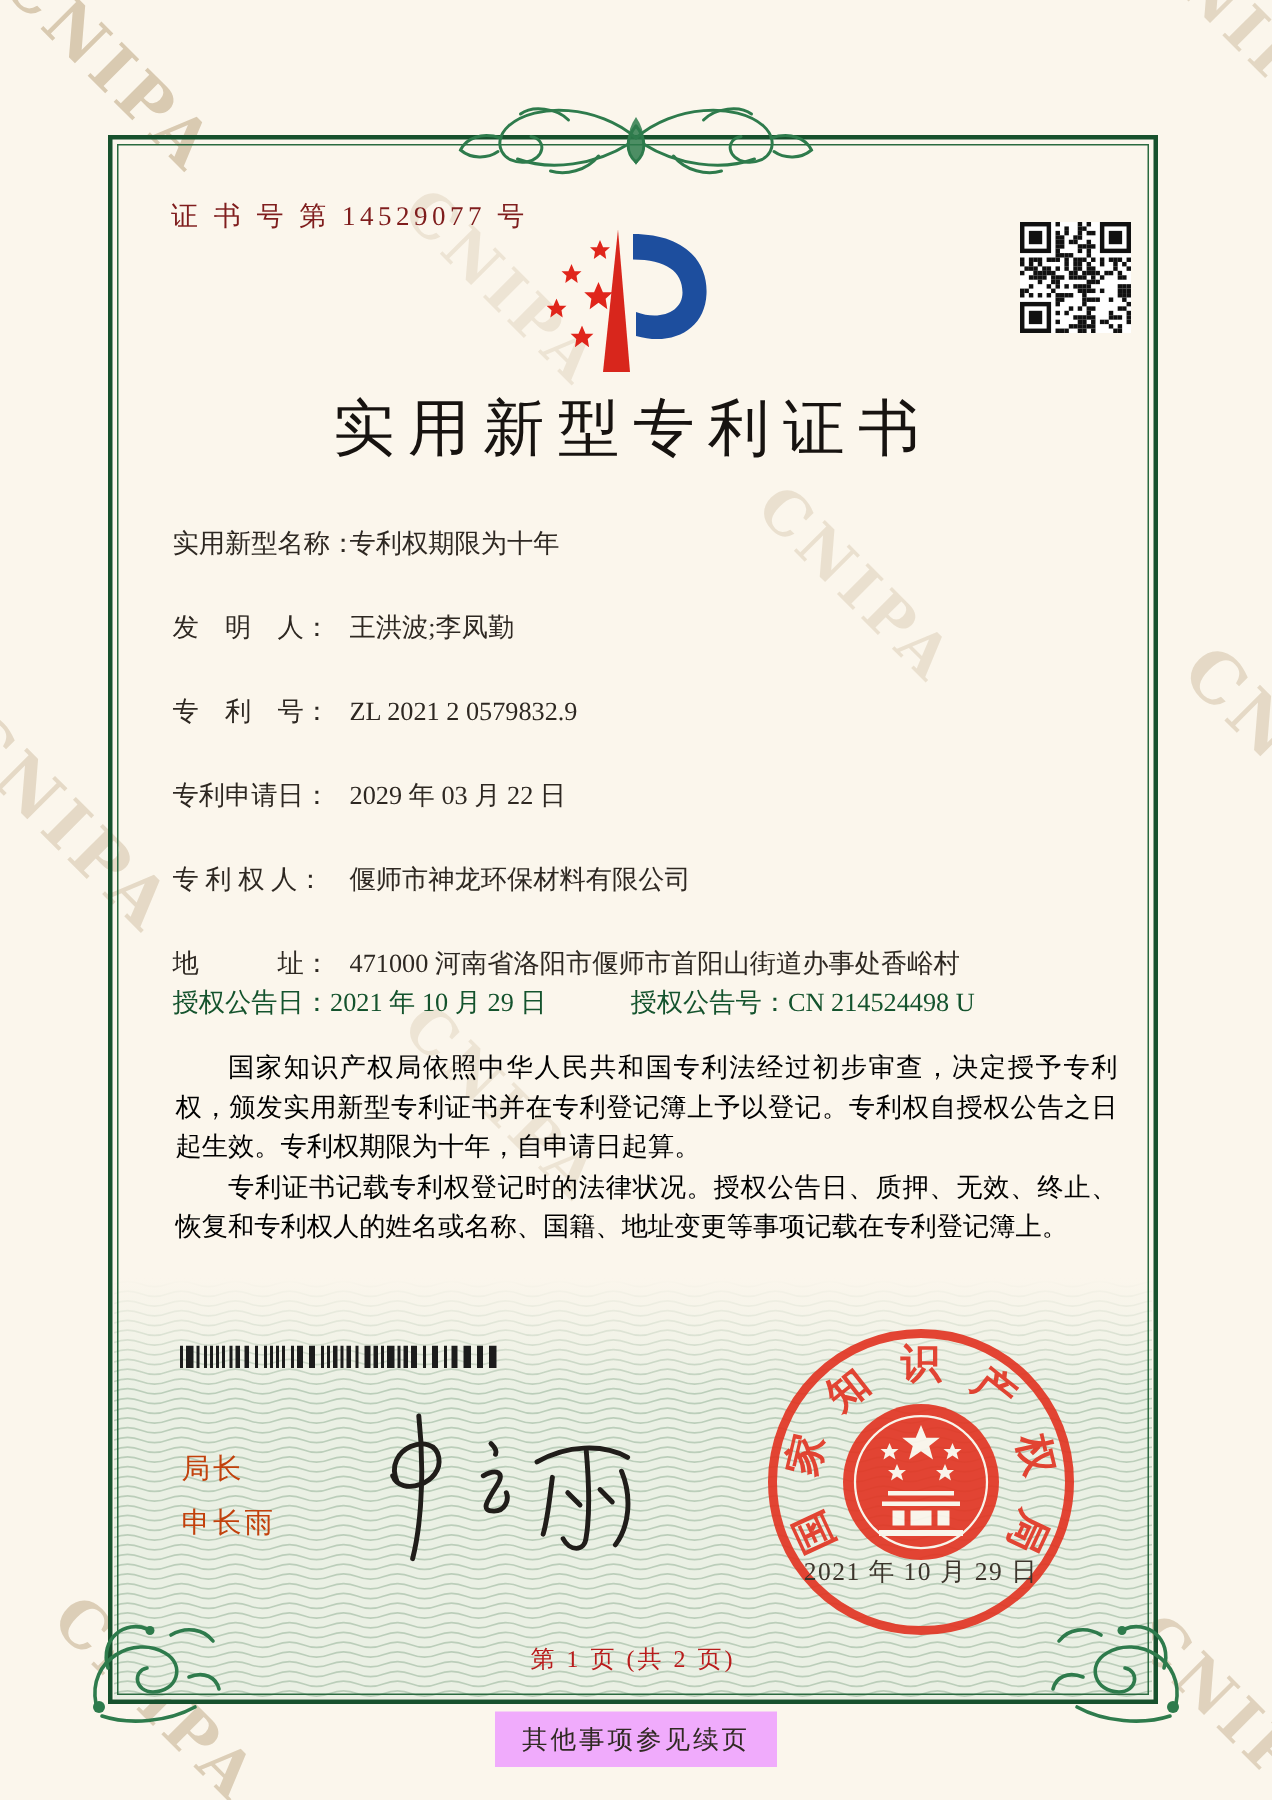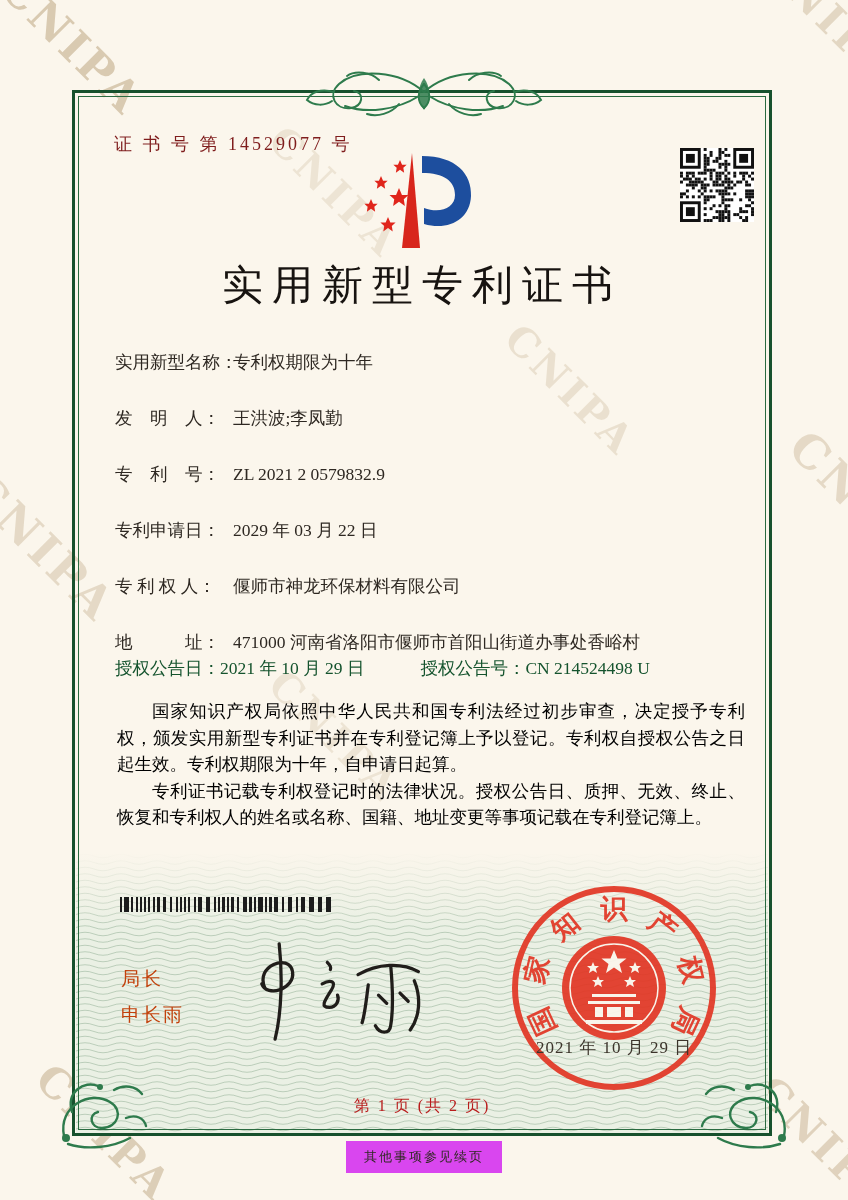--- a/index.html
+++ b/index.html
@@ -53,21 +53,21 @@
   .sig-name{top:1002px;}
   .sig-hand{position:absolute;left:228px;top:938px;width:215px;height:104px;}
   
   .seal{position:absolute;left:508px;top:882px;width:212px;height:212px;}
   .seal-date{position:absolute;left:508px;top:1036px;width:212px;text-align:center;
              font-size:17px;color:#3c342b;letter-spacing:1px;white-space:nowrap;}
   
   .page-footer{position:absolute;left:72px;top:1096px;width:700px;text-align:center;
                font-size:16px;color:#b91c1c;letter-spacing:2px;}
   .note{position:absolute;left:50%;top:1141px;transform:translateX(-50%);
-        background:#d946ef;padding:7px 18px;font-size:13px;color:#2f2922;letter-spacing:2px;}
+        background:#f0abfc;padding:7px 18px;font-size:17px;color:#2f2922;letter-spacing:2px;}
 </style>
 </head>
 <body>
 
 <div class="page">
 
   <div class="wm wm1">CNIPA</div>
   <div class="wm wm2">CNIPA</div>
   <div class="wm wm3">CNIPA</div>
   <div class="wm wm4">CNIPA</div>

